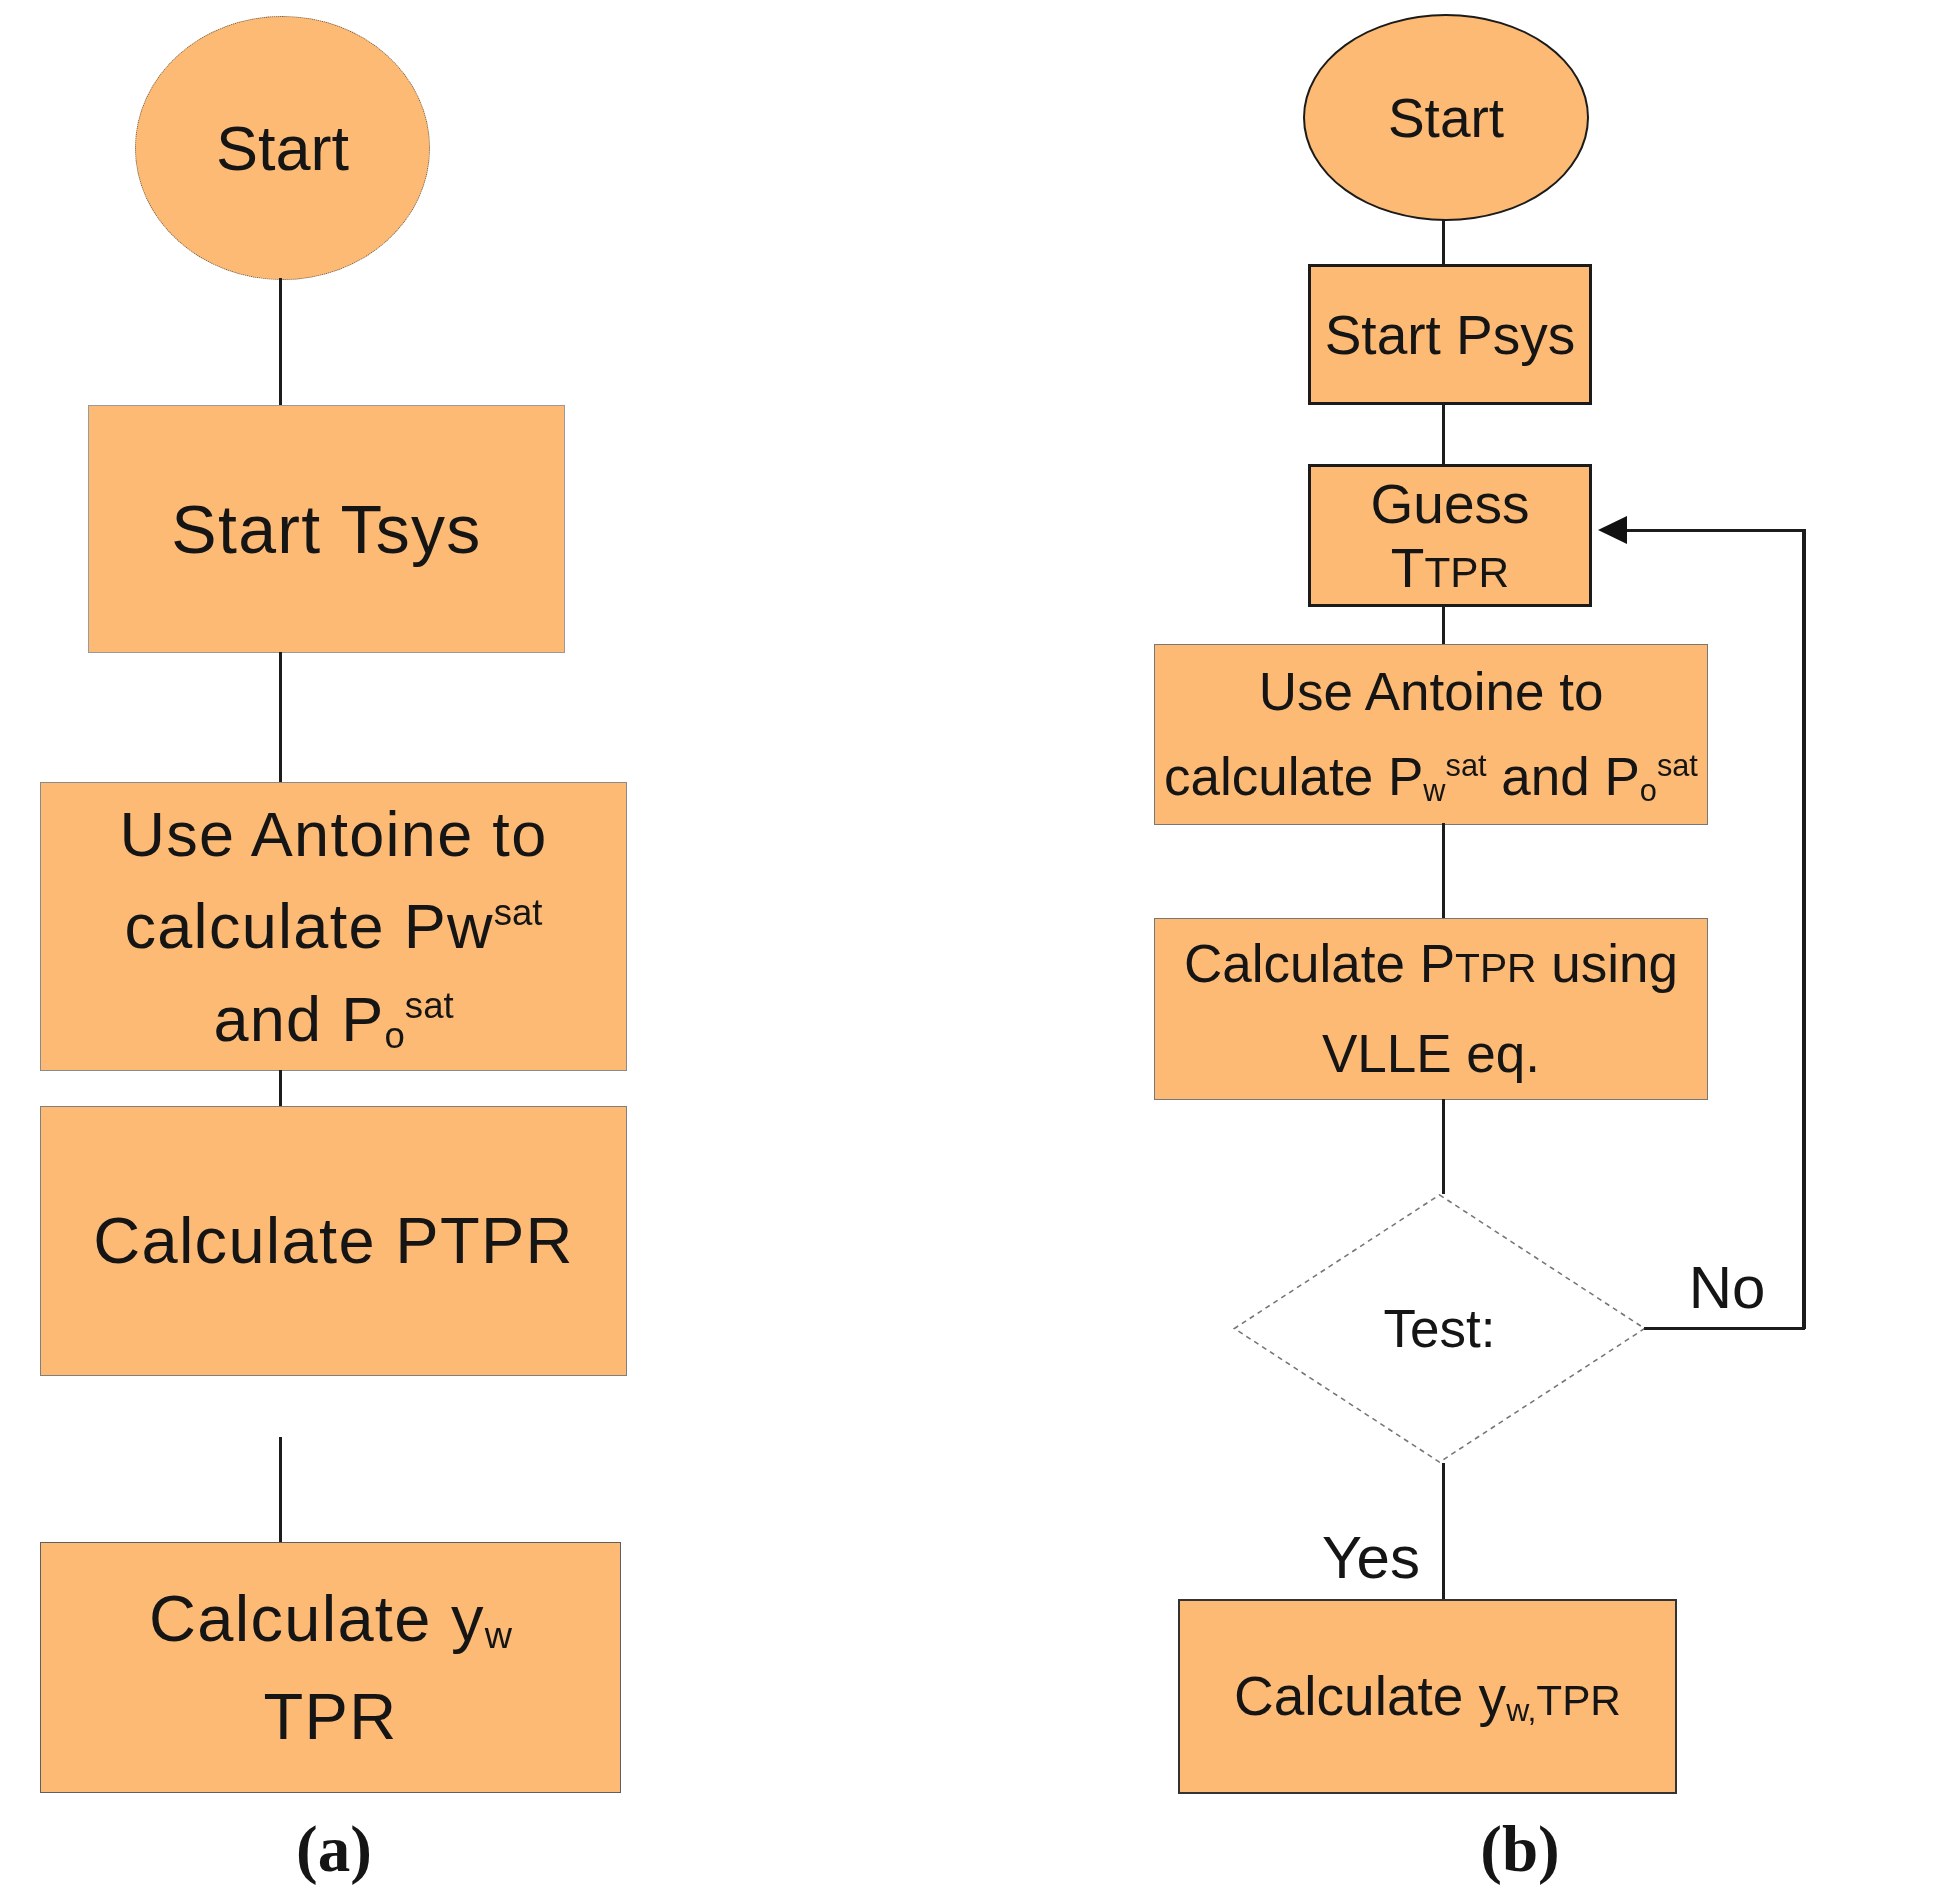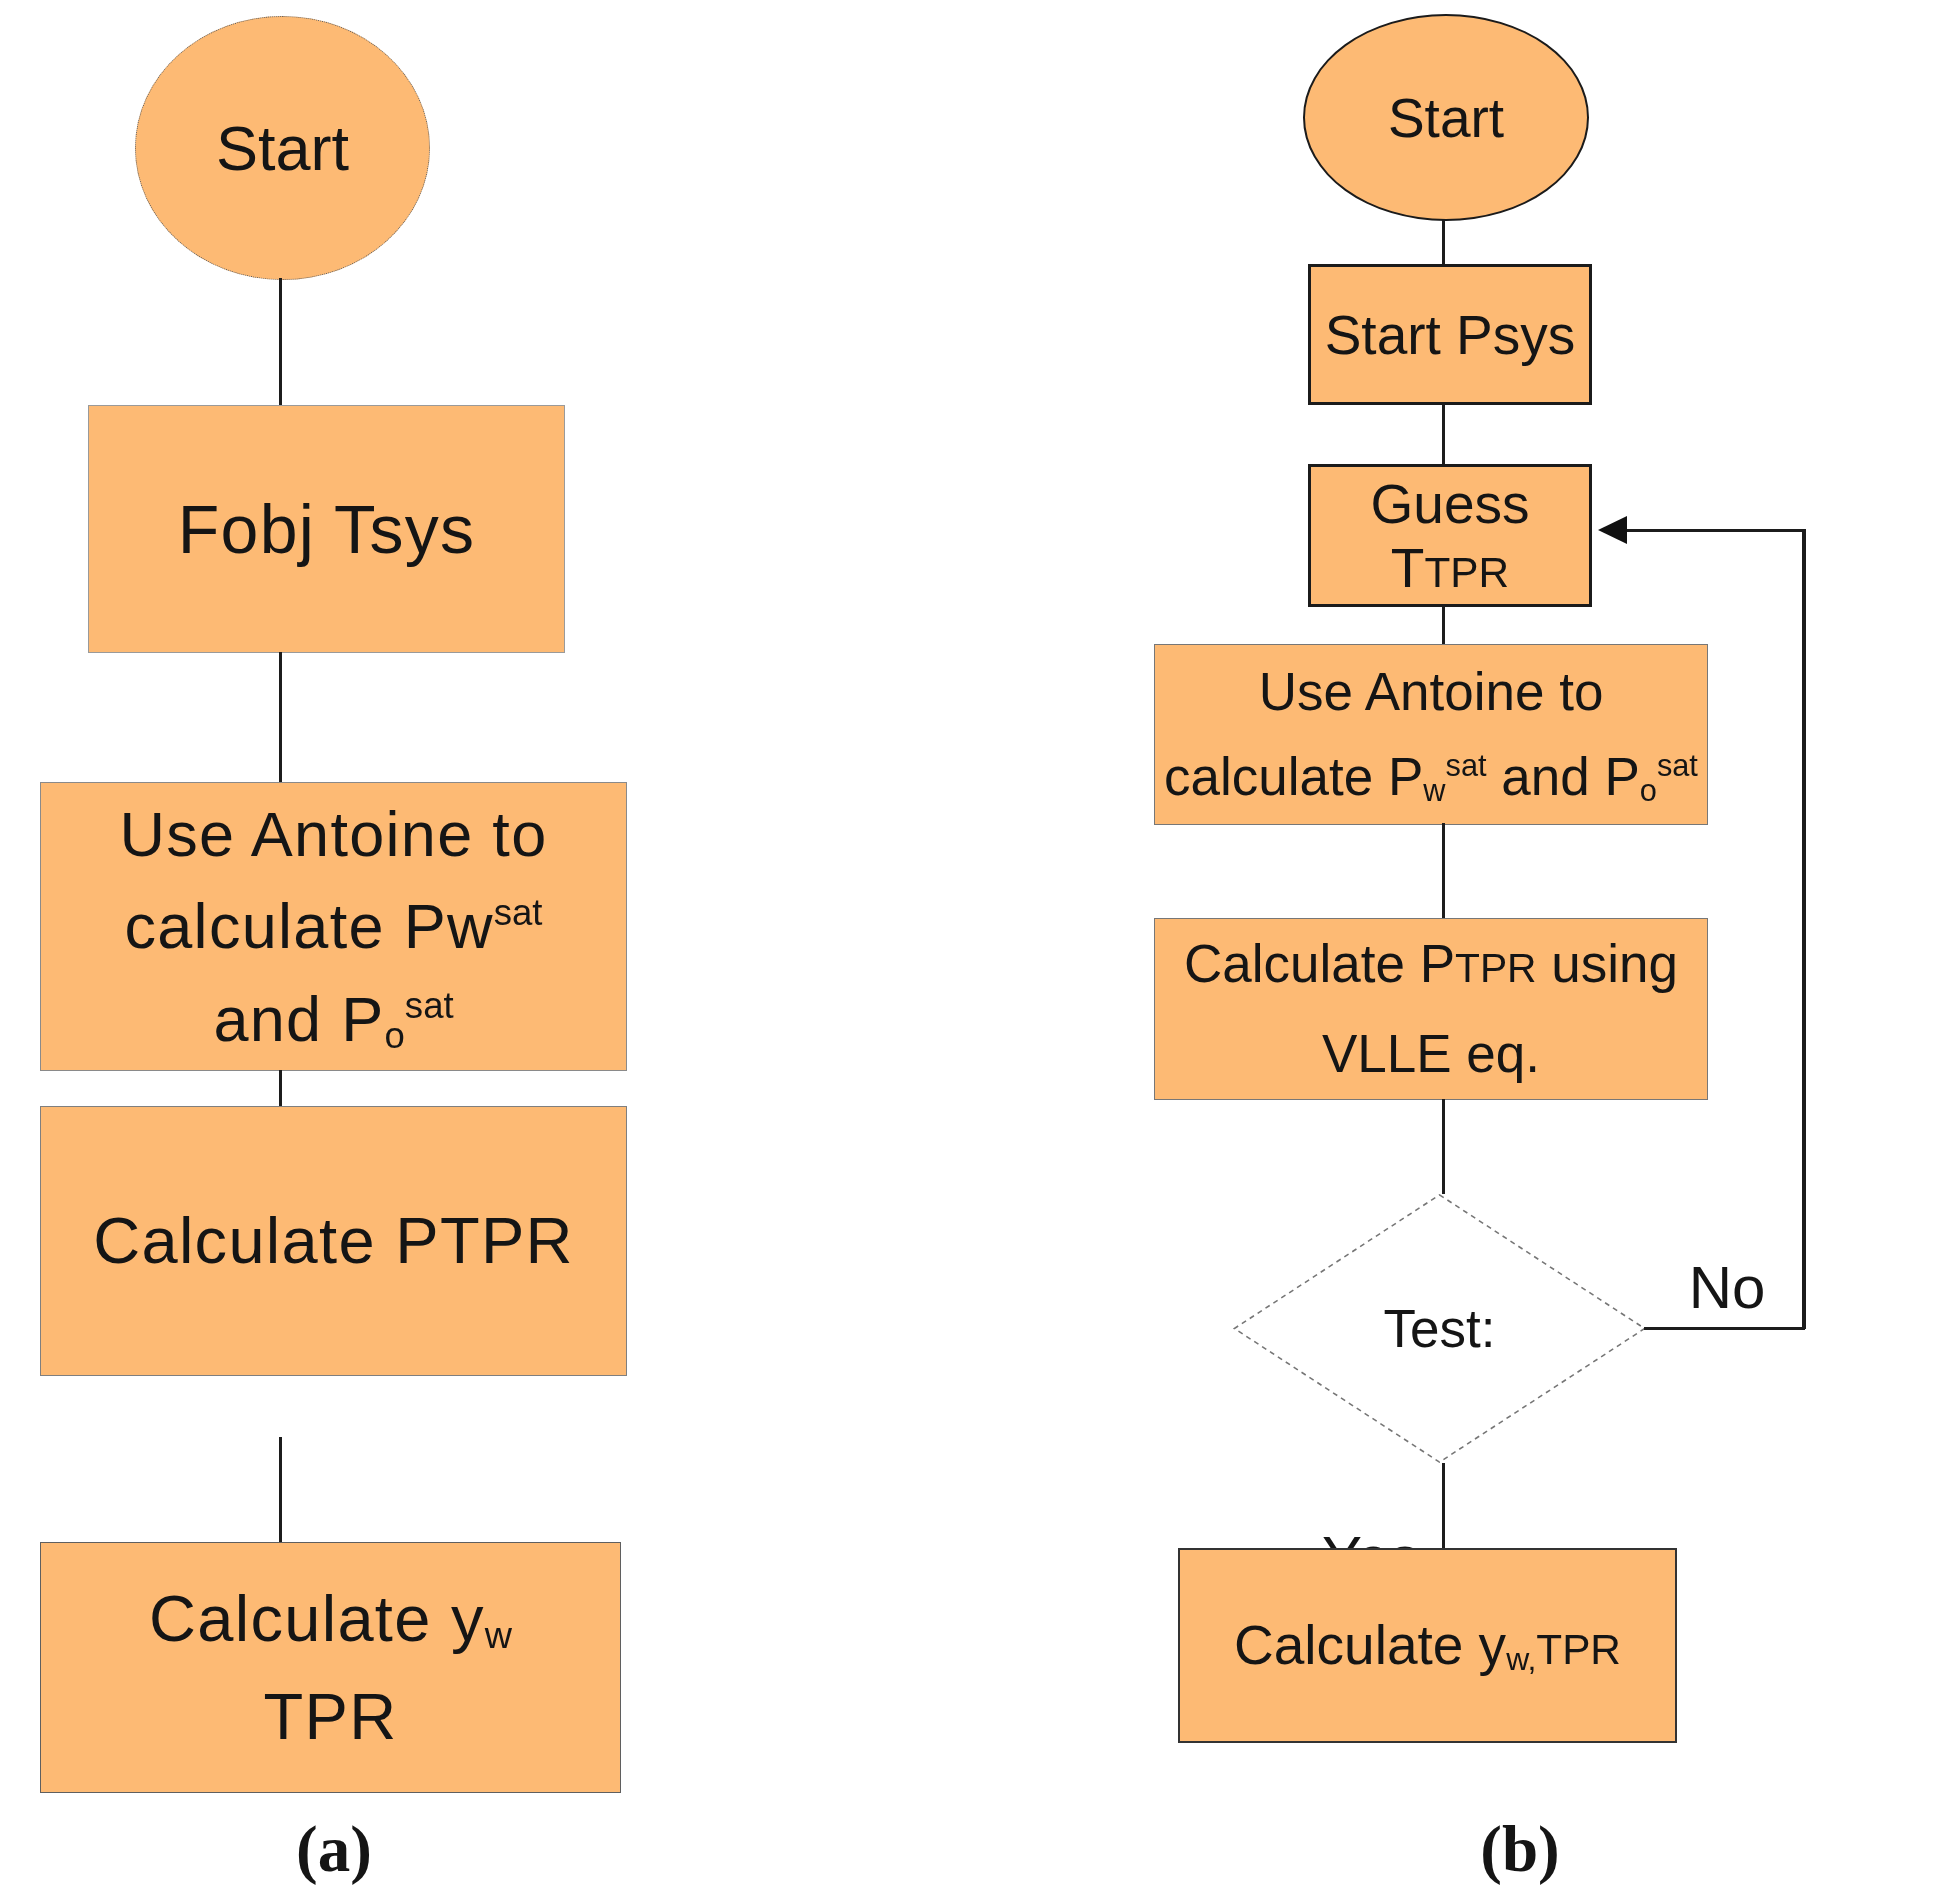--- a/index.html
+++ b/index.html
@@ -36,21 +36,21 @@
   .ellipse-b {
     left: 1303px; top: 14px; width: 286px; height: 207px;
     border: 2.5px solid #1b1b1b;
     border-radius: 50%;
     font-size: 55px;
   }
   .box-b1 { left: 1308px; top: 264px;  width: 284px; height: 141px; border: 3.1px solid #1b1b1b; font-size: 55px; }
   .box-b2 { left: 1308px; top: 464px;  width: 284px; height: 143px; border: 3.1px solid #1b1b1b; font-size: 55px; }
   .box-b3 { left: 1154px; top: 644px; width: 554px; height: 181px; border: 1.3px solid #777777; font-size: 53px; line-height: 1.6; }
   .box-b4 { left: 1154px; top: 918px; width: 554px; height: 182px; border: 1.3px solid #777777; font-size: 53px; line-height: 1.7; }
-  .box-b5 { left: 1178px; top: 1548px; width: 499px; height: 195px; border: 2.5px solid #333333; font-size: 55px; }
+  .box-b5 { left: 1178px; top: 1599px; width: 499px; height: 195px; border: 2.5px solid #333333; font-size: 55px; }
   .diamond-wrap { position: absolute; left: 1232px; top: 1193px; width: 415px; height: 271px; }
   .diamond-wrap svg { position: absolute; left: 0; top: 0; width: 100%; height: 100%; }
   .diamond-text {
     position: absolute; left: 0; top: 0; width: 100%; height: 100%;
     display: flex; align-items: center; justify-content: center;
     text-align: center; font-size: 53px; line-height: 1.65;
   }
   
   .vline, .hline { position: absolute; background: var(--line, #1c1c1c); }
   .vline { width: 3.1px; }
@@ -102,21 +102,21 @@
 
   <div>
 
     <div class="node ellipse-a">
       <span>Start</span>
     </div>
 
     <div id="conn-a1" class="vline conn-a"></div>
 
     <div class="node box-a1">
-      <span>Fobj Tsys</span>
+      <span>Start Tsys</span>
     </div>
 
     <div id="conn-a2" class="vline conn-a"></div>
 
     <div class="node box-a2">
       <div>
         <span>Use Antoine to</span><br>
         <span>calculate Pw</span><span class="sup">sat</span><br>
         <span>and P</span><span class="sub">o</span><span class="sup">sat</span>
       </div>

